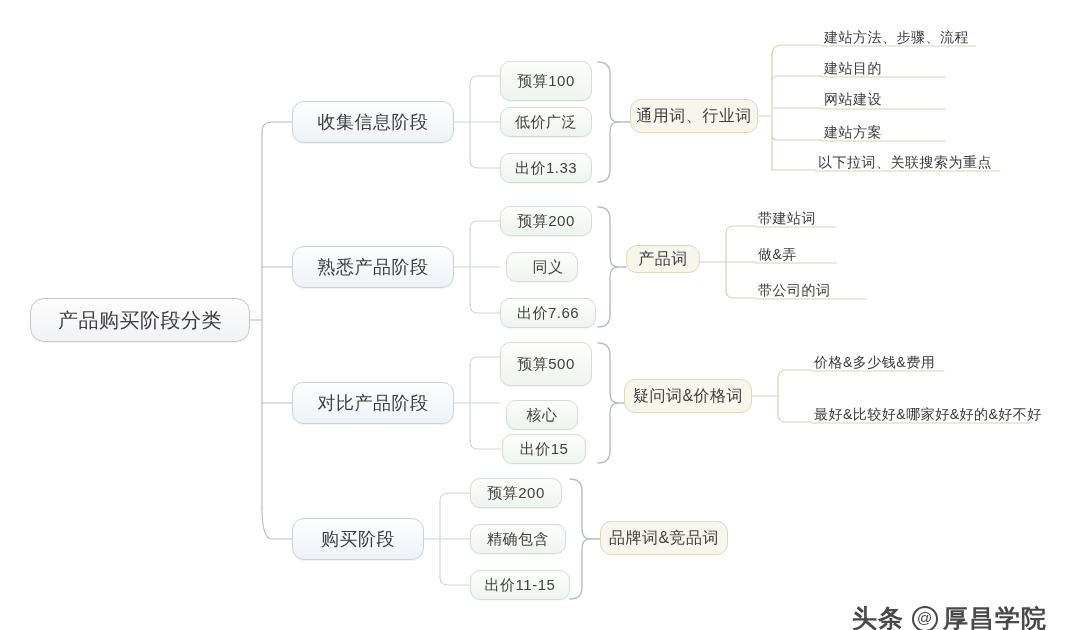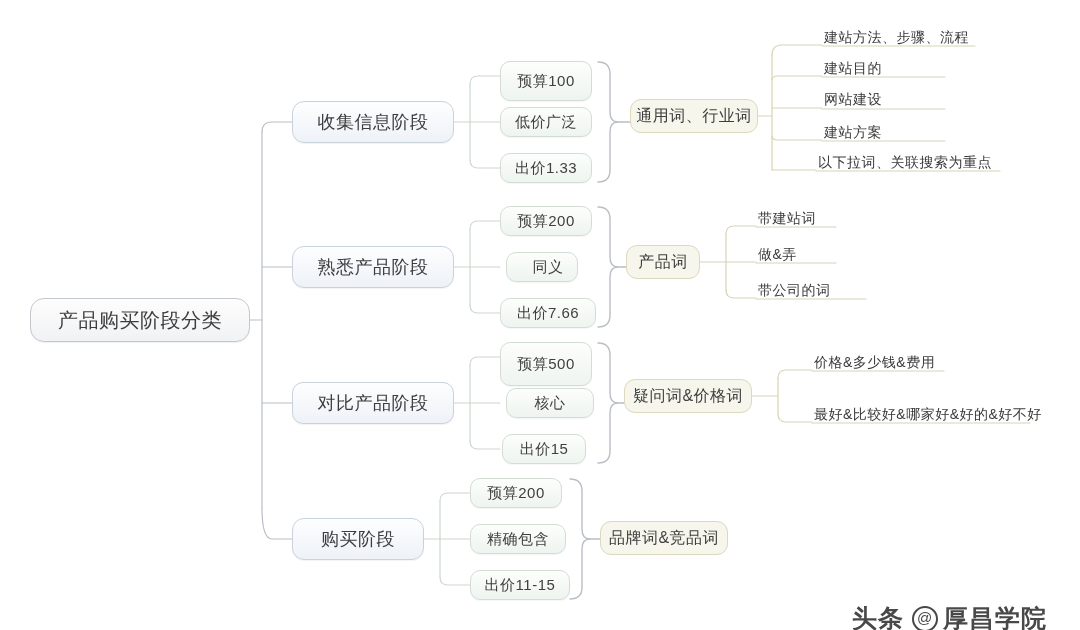--- a/index.html
+++ b/index.html
@@ -257,40 +257,40 @@
   </div>
   <div class="node node-setting" style="left:500px; top:206px; width:92px; height:30px;">
     <span>预算200</span>
   </div>
   <div class="node node-setting" style="left:506px; top:252px; width:72px; height:30px;padding-left:12px;">
     <span>同义</span>
   </div>
   <div class="node node-setting" style="left:500px; top:298px; width:96px; height:30px;">
     <span>出价7.66</span>
   </div>
-  <div class="node node-category" style="left:626px; top:245px; width:74px; height:34px;">
+  <div class="node node-category" style="left:626px; top:245px; width:74px; height:28px;">
     <span>产品词</span>
   </div>
   <div class="node node-leaf" style="left:756px; top:211px; width:120px; height:16px;">
     <span>带建站词</span>
   </div>
   <div class="node node-leaf" style="left:756px; top:247px; width:120px; height:16px;">
     <span>做&amp;弄</span>
   </div>
   <div class="node node-leaf" style="left:756px; top:283px; width:140px; height:16px;">
     <span>带公司的词</span>
   </div>
 
   <div class="node node-stage" style="left:292px; top:382px; width:162px; height:42px;border-radius:11px;">
     <span>对比产品阶段</span>
   </div>
   <div class="node node-setting" style="left:500px; top:342px; width:92px; height:44px;">
     <span>预算500</span>
   </div>
-  <div class="node node-setting" style="left:506px; top:388px; width:88px; height:30px;">
+  <div class="node node-setting" style="left:506px; top:400px; width:72px; height:30px;">
     <span>核心</span>
   </div>
   <div class="node node-setting" style="left:502px; top:434px; width:84px; height:30px;">
     <span>出价15</span>
   </div>
   <div class="node node-category" style="left:624px; top:379px; width:128px; height:34px;">
     <span>疑问词&amp;价格词</span>
   </div>
   <div class="node node-leaf" style="left:812px; top:355px; width:160px; height:16px;">
     <span>价格&amp;多少钱&amp;费用</span>

